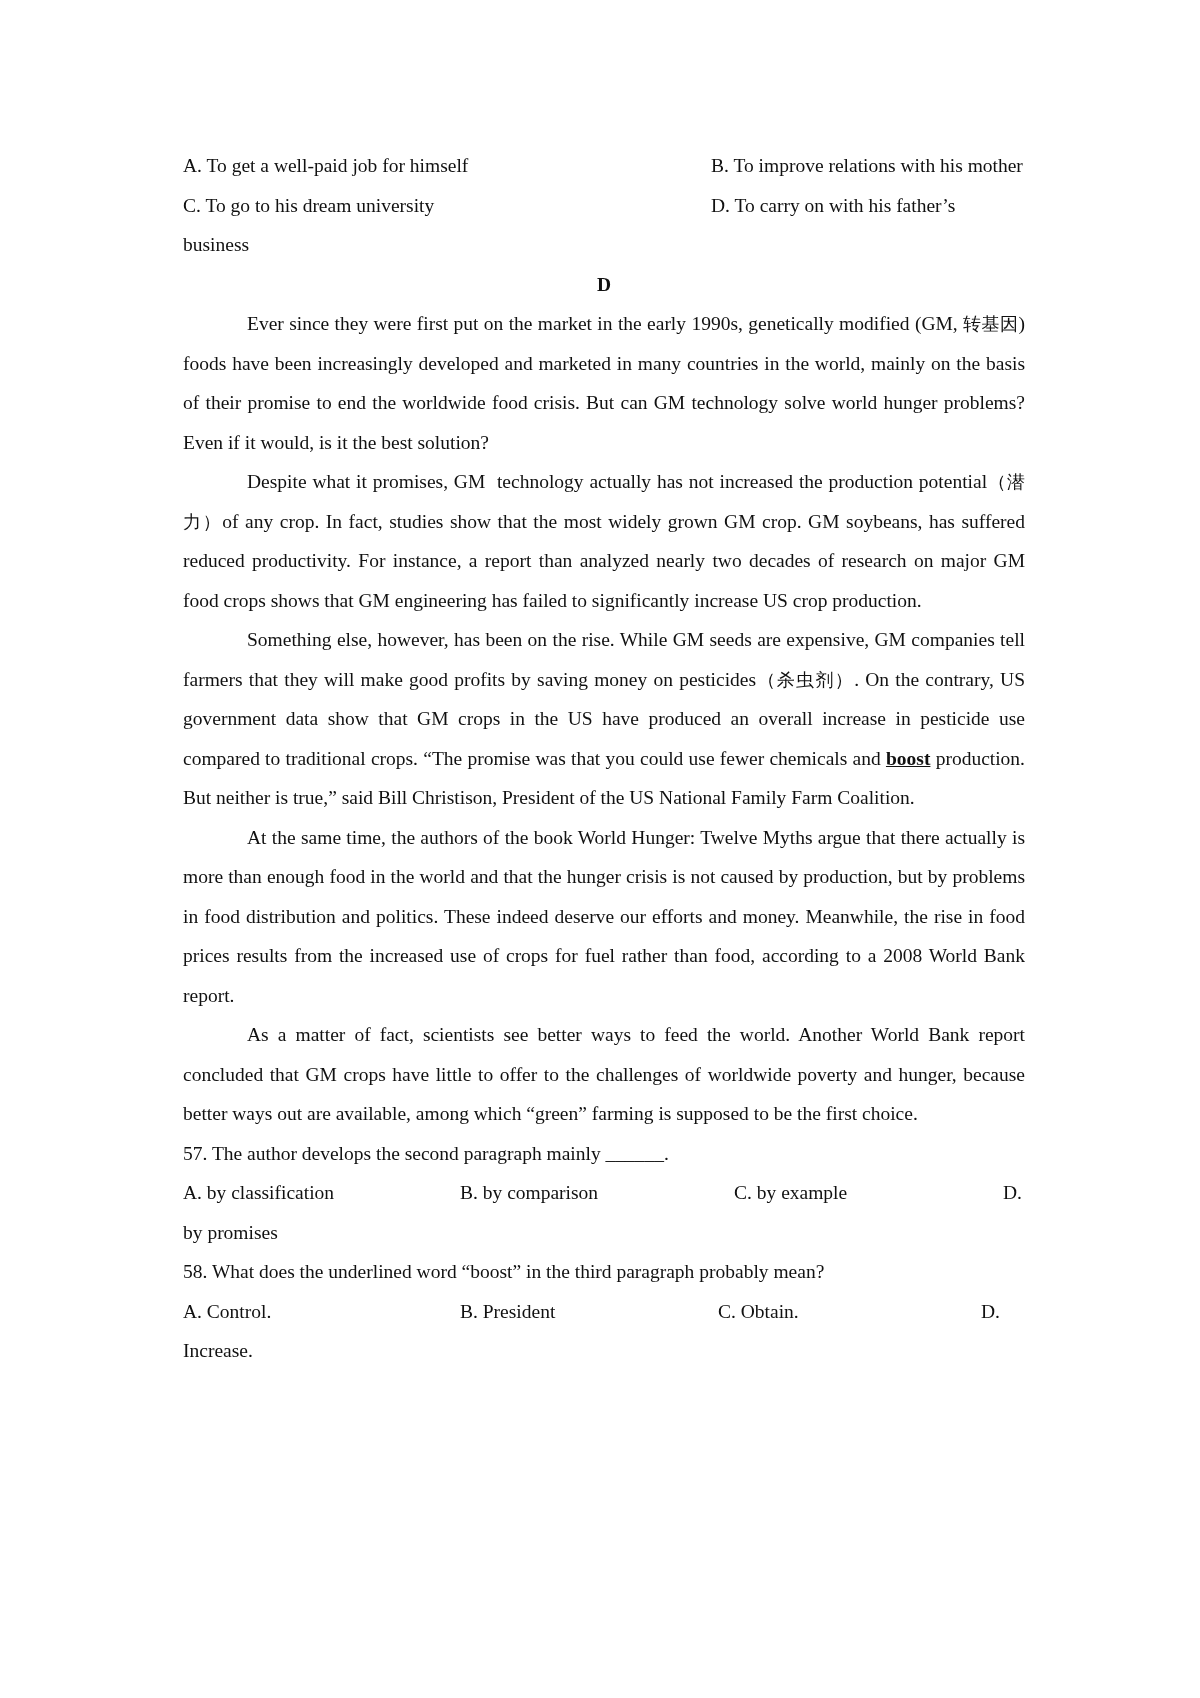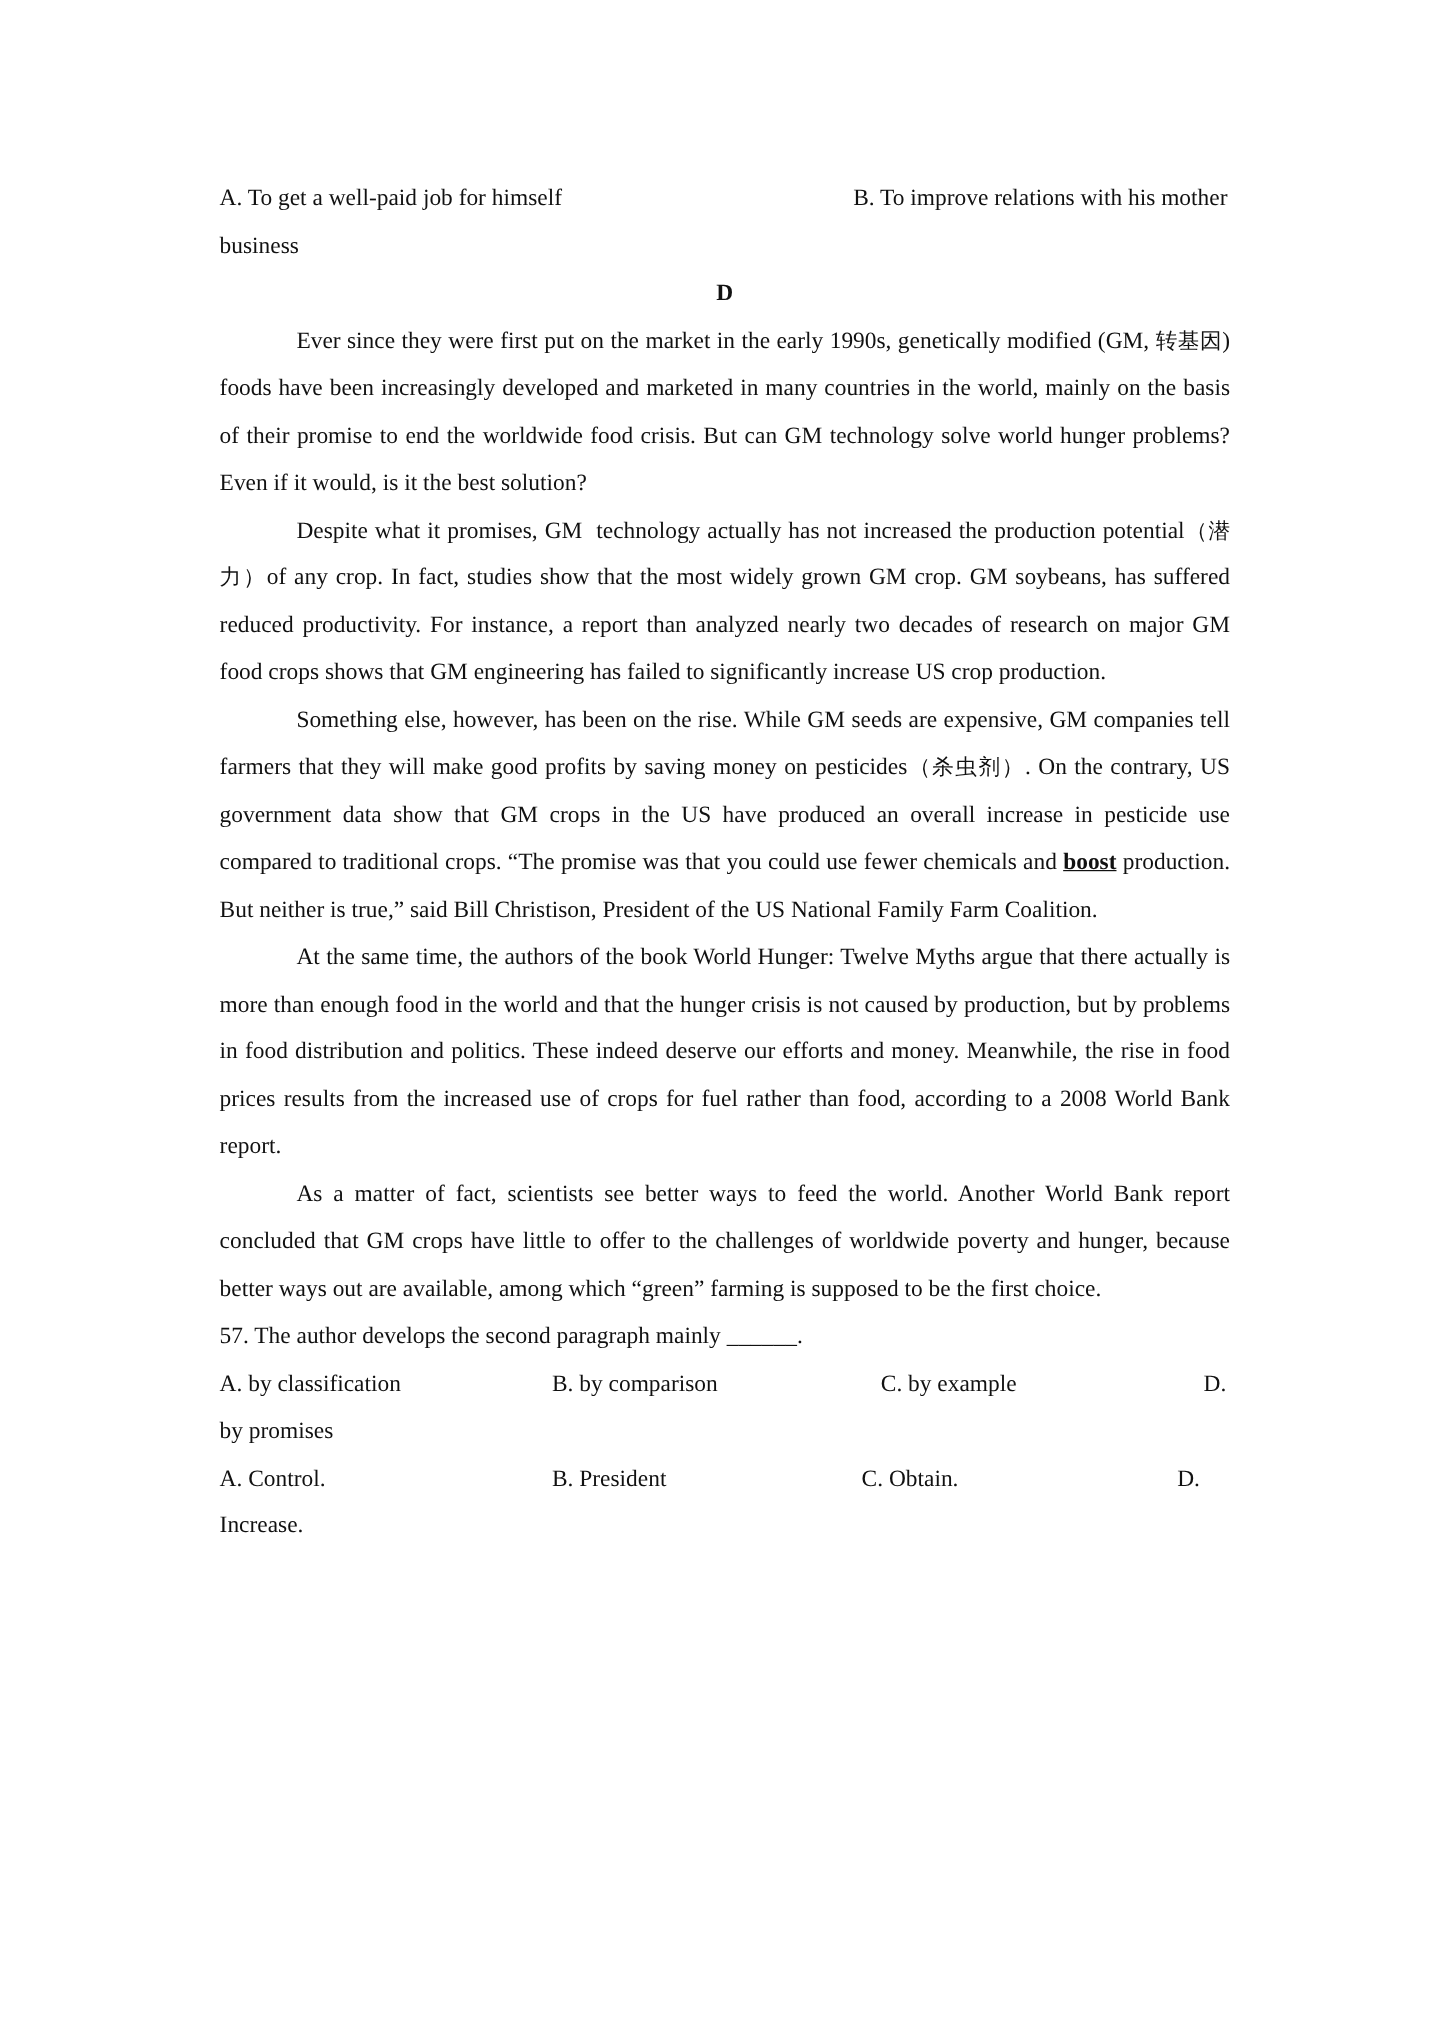--- a/index.html
+++ b/index.html
@@ -75,20 +75,24 @@
   </style>
 </head>
 <body>
 
 <div class="page">
 
   <div class="line two-col">
     <span>A. To get a well-paid job for himself</span>
     <span class="col-right">B. To improve relations with his mother</span>
   </div>
+  <div class="line two-col">
+    <span>C. To go to his dream university</span>
+    <span class="col-right">D. To carry on with his father’s</span>
+  </div>
   <div class="line">business</div>
 
   <div class="heading">D</div>
 
   <p class="para"><span>Ever since they were first put on the market in the early 1990s, genetically modified (GM, </span><span class="cn">转基因</span><span>) foods have been increasingly developed and marketed in many countries in the world, mainly on the basis of their promise to end the worldwide food crisis. But can GM technology solve world hunger problems? Even if it would, is it the best solution?</span></p>
 
   <p class="para"><span>Despite what it promises, GM&nbsp; technology actually has not increased the production potential</span><span class="cn">（潜力）</span><span>of any crop. In fact, studies show that the most widely grown GM crop. GM soybeans, has suffered reduced productivity. For instance, a report than analyzed nearly two decades of research on major GM food crops shows that GM engineering has failed to significantly increase US crop production.</span></p>
 
   <p class="para"><span>Something else, however, has been on the rise. While GM seeds are expensive, GM companies tell farmers that they will make good profits by saving money on pesticides</span><span class="cn">（杀虫剂）</span><span>. On the contrary, US government data show that GM crops in the US have produced an overall increase in pesticide use compared to traditional crops. “The promise was that you could use fewer chemicals and </span><span class="boost">boost</span><span> production. But neither is true,” said Bill Christison, President of the US National Family Farm Coalition.</span></p>
 
@@ -98,20 +102,21 @@
 
   <div class="question"><span>57. The author develops the second paragraph mainly </span><span>______</span><span>.</span></div>
   <div class="opts">
     <span style="left:0">A. by classification</span>
     <span style="left:277px">B. by comparison</span>
     <span style="left:551px">C. by example</span>
     <span style="left:820px">D.</span>
   </div>
   <div class="line">by promises</div>
 
+  <div class="question">58. What does the underlined word “boost” in the third paragraph probably mean?</div>
   <div class="opts">
     <span style="left:0">A. Control.</span>
     <span style="left:277px">B. President</span>
     <span style="left:535px">C. Obtain.</span>
     <span style="left:798px">D.</span>
   </div>
   <div class="line">Increase.</div>
 
 
 </div>

